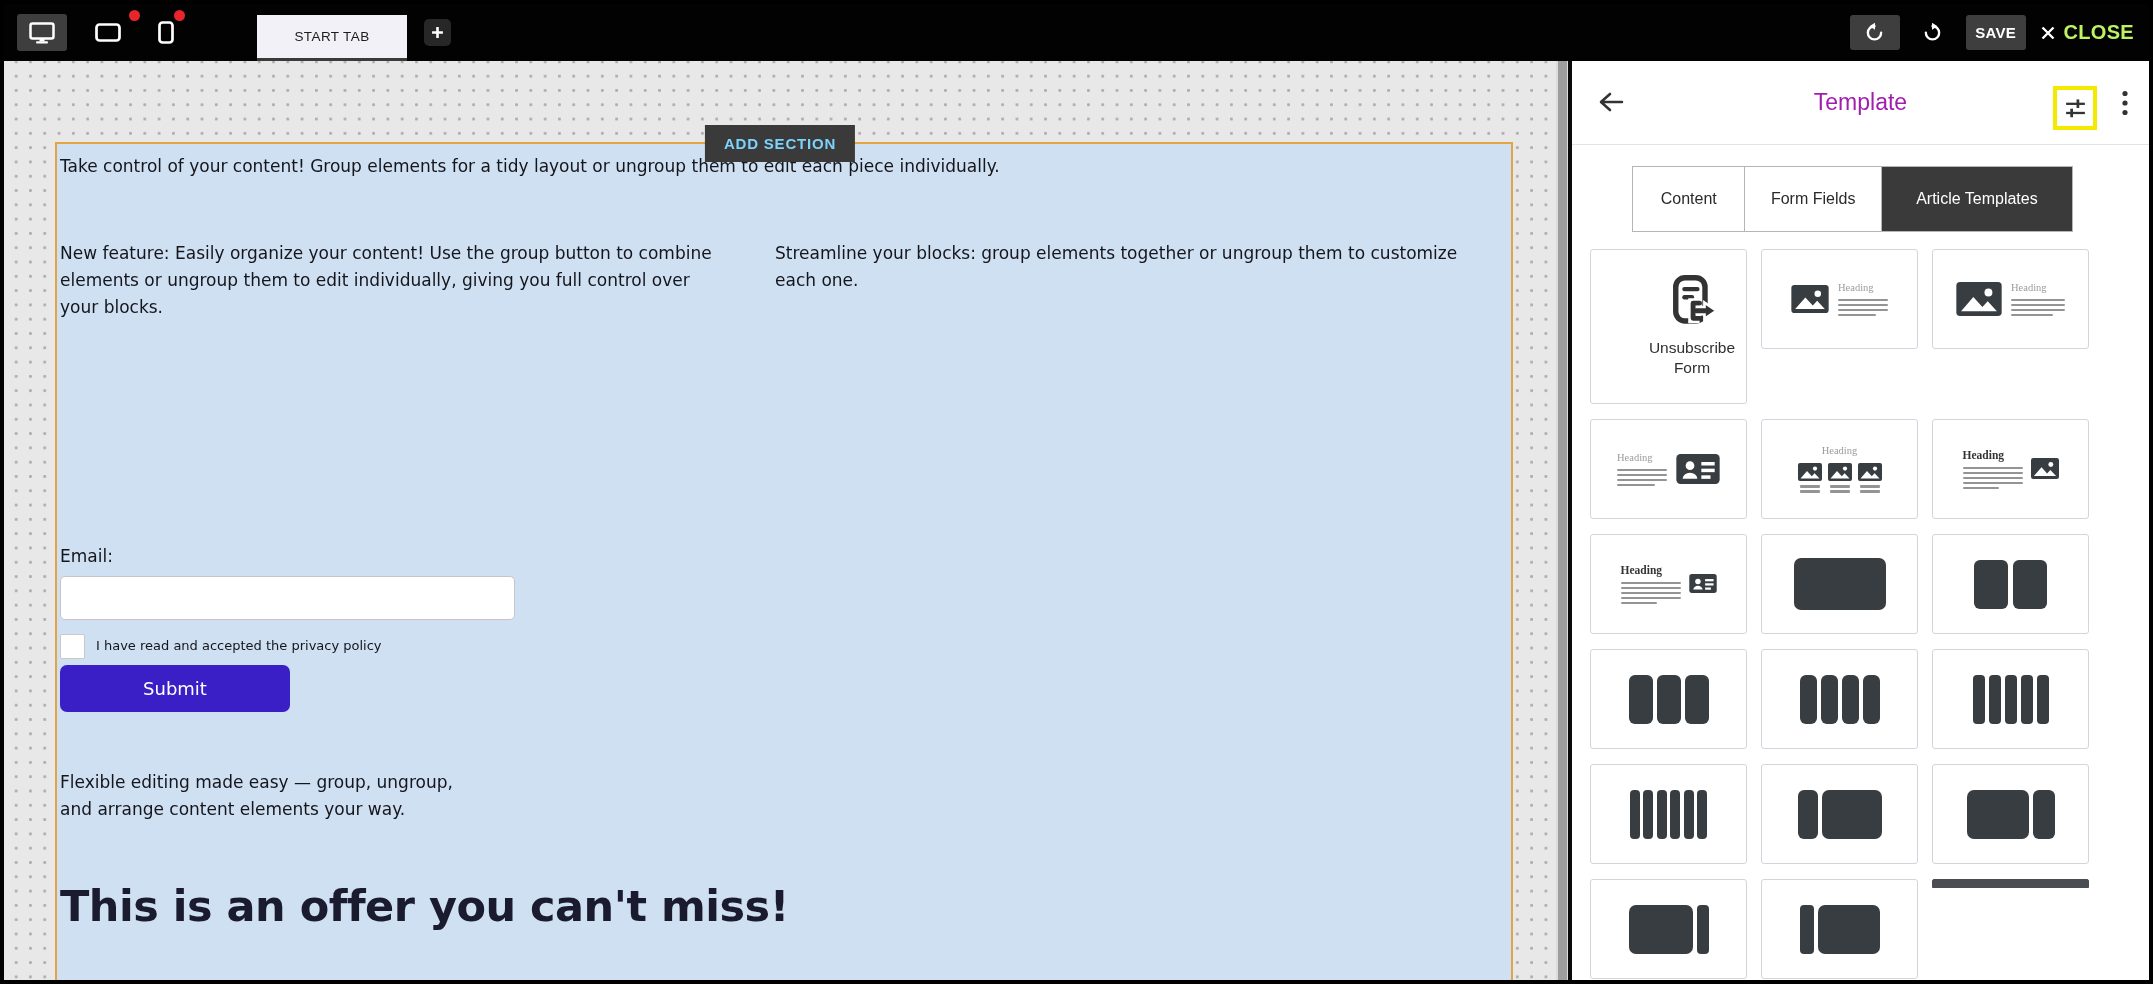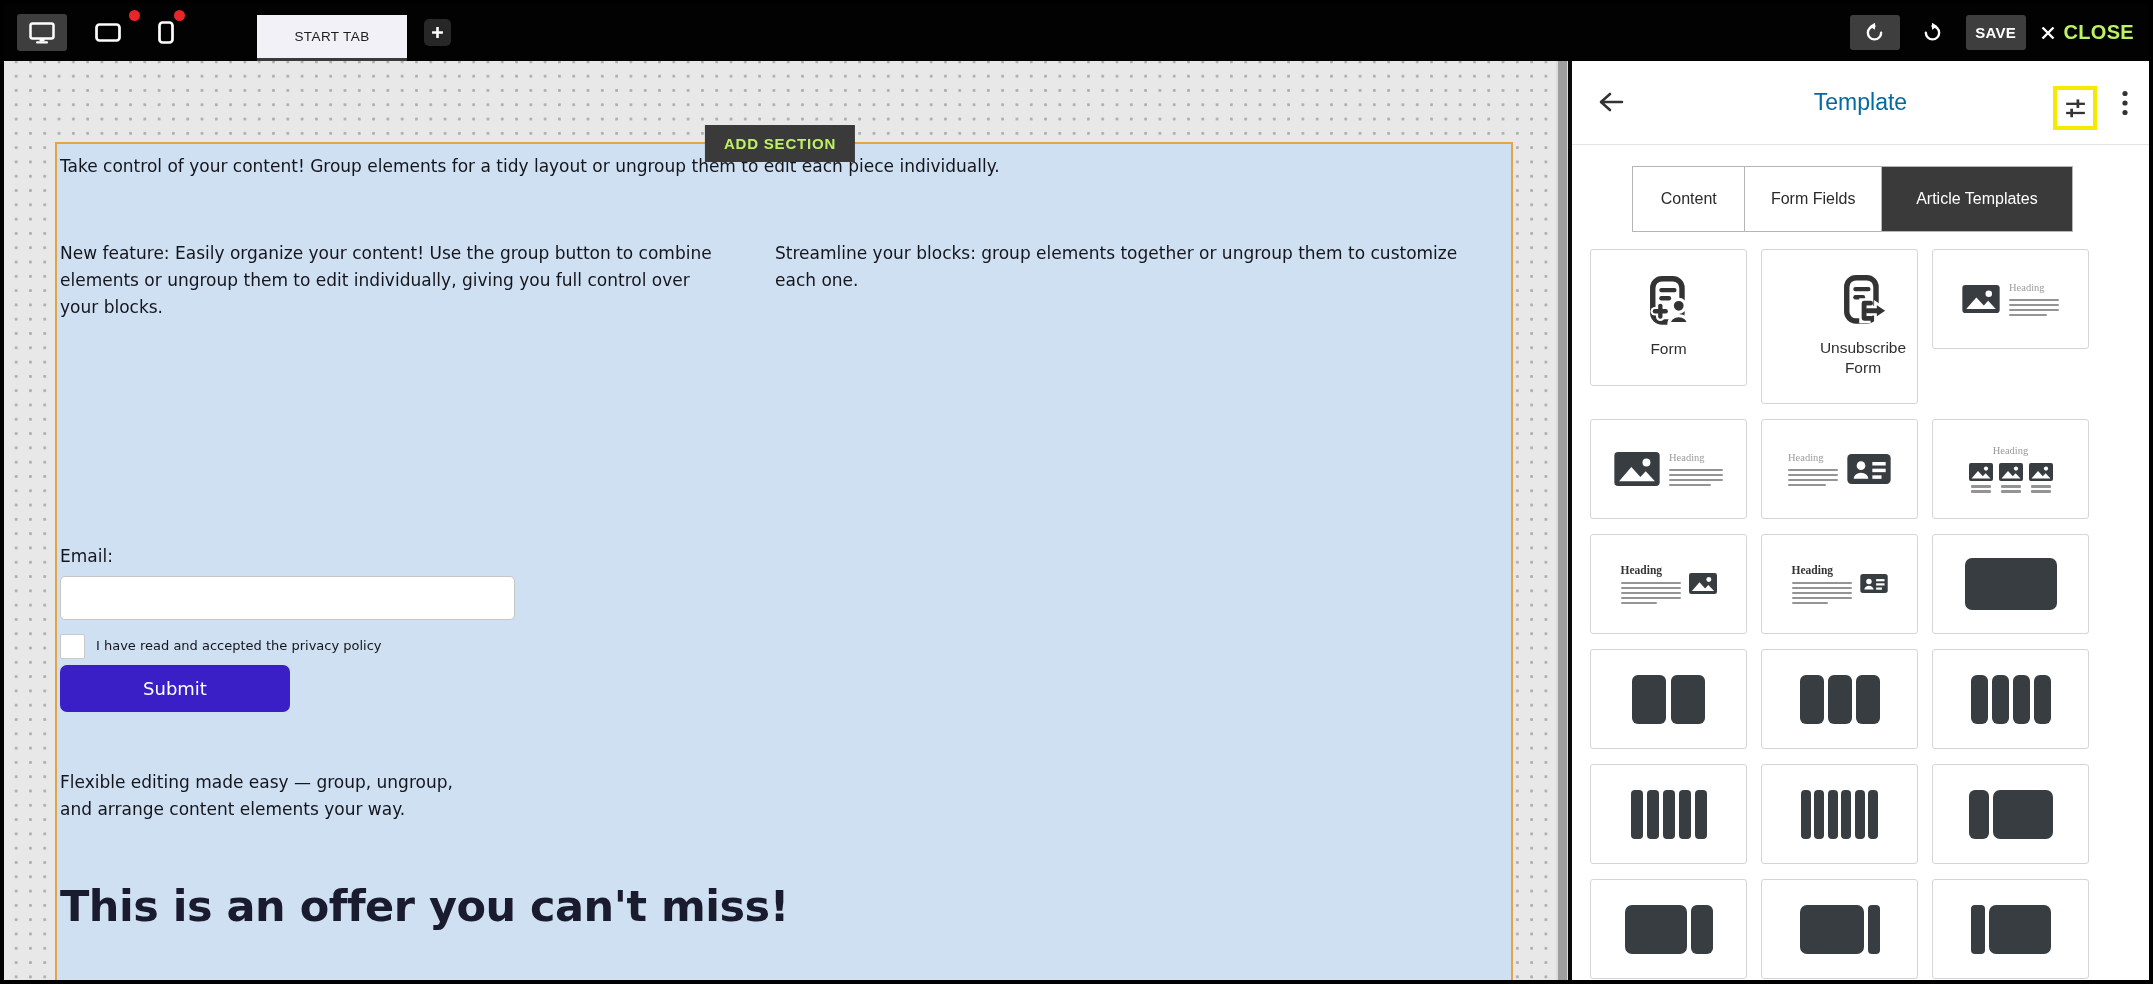--- a/index.html
+++ b/index.html
@@ -22,21 +22,21 @@
   .undo-btn{width:50px;height:35px;}
   .redo-btn{width:36px;height:35px;}
   .save-btn{width:60px;height:35px;color:#fff;font-size:15px;font-weight:bold;letter-spacing:.3px;}
   .close-btn{display:flex;align-items:center;gap:9px;color:#bef264;font-size:20px;font-weight:bold;letter-spacing:.3px;}
   
   .main{display:flex;height:919px;}
   .canvas{position:relative;width:1552px;flex:none;overflow:hidden;background-color:#e9e8e8;
           background-image:radial-gradient(#aeaeae 1.3px,transparent 1.5px);background-size:14.3px 14.3px;
           background-position:5px 8px;}
   .add-section{position:absolute;top:64px;left:50%;transform:translateX(-50%);z-index:6;
-               background:#3a3a3a;color:#bef264;font-size:15px;font-weight:bold;letter-spacing:.8px;
+               background:#3a3a3a;color:#7dd3fc;font-size:15px;font-weight:bold;letter-spacing:.8px;
                padding:10px 19px;cursor:pointer;}
   .section{position:absolute;left:51px;top:81px;width:1454px;bottom:-10px;box-sizing:content-box;
            border:2px solid var(--sec-border,#e3a443);background:var(--sec-bg,#cfe0f2);overflow:hidden;
            font-family:"DejaVu Sans",sans-serif;color:#15151c;}
   .intro{margin:12px 0 0 3px;font-size:17px;white-space:nowrap;}
   .cols{display:flex;margin:64px 0 0 3px;line-height:27px;font-size:17px;}
   .colL{width:655px;margin:0;}
   .colR{width:700px;margin:0 0 0 60px;}
   .formwrap{margin:222px 0 0 3px;}
   .email-label{font-size:17px;line-height:27px;}
@@ -51,21 +51,21 @@
   .closing{margin:57px 0 0 3px;font-size:17px;line-height:27px;width:395px;}
   .offer{margin:58px 0 0 3px;font-size:43px;font-weight:bold;color:#1b1b2f;letter-spacing:-.5px;}
   
   .vscroll{width:12px;flex:none;background:#dcdcdc;position:relative;}
   .vthumb{position:absolute;left:2px;right:1px;top:0;bottom:0;background:#9e9e9e;}
   .vdivider{width:4px;flex:none;background:#0a0a0a;}
   
   .panel{flex:1;background:#fff;overflow:hidden;}
   .panel-header{height:84px;position:relative;border-bottom:1px solid #e3e3e3;box-sizing:border-box;}
   .back{position:absolute;left:26px;top:30px;cursor:pointer;}
-  .panel-title{text-align:center;line-height:82px;font-size:23px;color:#0369a1;font-weight:500;}
+  .panel-title{text-align:center;line-height:82px;font-size:23px;color:#a21caf;font-weight:500;}
   .tune-box{position:absolute;right:52px;top:25px;width:36px;height:36px;border:4px solid var(--hl,#f3ea00);
             display:flex;align-items:center;justify-content:center;cursor:pointer;background:#fff;}
   .kebab{position:absolute;right:14px;top:28px;width:20px;height:28px;display:flex;align-items:center;justify-content:center;cursor:pointer;}
   .tabs{display:flex;margin:21px 0 0 60px;width:441px;height:66px;box-sizing:border-box;border:1px solid #b5b5b5;}
   .tab-seg{display:flex;align-items:center;justify-content:center;font-size:16px;color:#2a2a2a;
            border-right:1px solid #b5b5b5;box-sizing:border-box;cursor:pointer;background:#fff;}
   .tab-seg:last-child{border-right:none;}
   .tab-seg.active{background:var(--tab-dark,#3a3a3a);color:#fff;}
   .grid{margin:17px 0 0 18px;width:505px;display:grid;grid-template-columns:repeat(3,157px);
         column-gap:14px;row-gap:15px;align-items:start;}
@@ -211,38 +211,20 @@
           </div>
         <div class="tab-seg" style="width:137px">
             <span>Form Fields</span>
           </div>
         <div class="tab-seg active" style="width:191px">
             <span>Article Templates</span>
           </div>
       </div>
 
       <div class="grid" id="tpl-grid">
-          <div class="card special">
-            <svg width="52" height="52" viewBox="0 0 48 48">
-              <rect x="9" y="2.5" width="27" height="40" rx="8.5" fill="none" stroke="#333" stroke-width="5"></rect>
-              <line x1="17" y1="13" x2="29" y2="13" stroke="#333" stroke-width="4" stroke-linecap="round"></line>
-              <line x1="17" y1="20.5" x2="24" y2="20.5" stroke="#333" stroke-width="4" stroke-linecap="round"></line>
-              <g stroke="#fff" stroke-width="8" stroke-linecap="round">
-                <line x1="11" y1="32.5" x2="21" y2="32.5"></line>
-                <line x1="16" y1="27.5" x2="16" y2="37.5"></line>
-              </g>
-              <g stroke="#333" stroke-width="4" stroke-linecap="round">
-                <line x1="11" y1="32.5" x2="21" y2="32.5"></line>
-                <line x1="16" y1="27.5" x2="16" y2="37.5"></line>
-              </g>
-              <circle cx="33" cy="27.5" r="6" fill="#333" stroke="#fff" stroke-width="3"></circle>
-              <path d="M24 44 a9 7.5 0 0 1 18 0 z" fill="#333" stroke="#fff" stroke-width="3"></path>
-            </svg>
-            <div class="label">Form</div>
-          </div>
           <div class="card special" style="height: 155px; padding-left: 47px;">
             <svg width="52" height="52" viewBox="0 0 48 48">
               <rect x="9" y="2.5" width="27" height="40" rx="8.5" fill="none" stroke="#333" stroke-width="5"></rect>
               <line x1="17" y1="13" x2="29" y2="13" stroke="#333" stroke-width="4" stroke-linecap="round"></line>
               <line x1="17" y1="20.5" x2="24" y2="20.5" stroke="#333" stroke-width="4" stroke-linecap="round"></line>
               <path d="M31 26 h-6 v14 h6" fill="none" stroke="#fff" stroke-width="9"></path>
               <path d="M31 26 h-6 v14 h6" fill="none" stroke="#333" stroke-width="4.5" stroke-linecap="round" stroke-linejoin="round"></path>
               <line x1="28" y1="33" x2="38" y2="33" stroke="#fff" stroke-width="9"></line>
               <path d="M35.5 25.5 L46.5 33 L35.5 40.5 z" fill="#333" stroke="#fff" stroke-width="2.5"></path>
               <line x1="28" y1="33" x2="37" y2="33" stroke="#333" stroke-width="4.5" stroke-linecap="round"></line>

